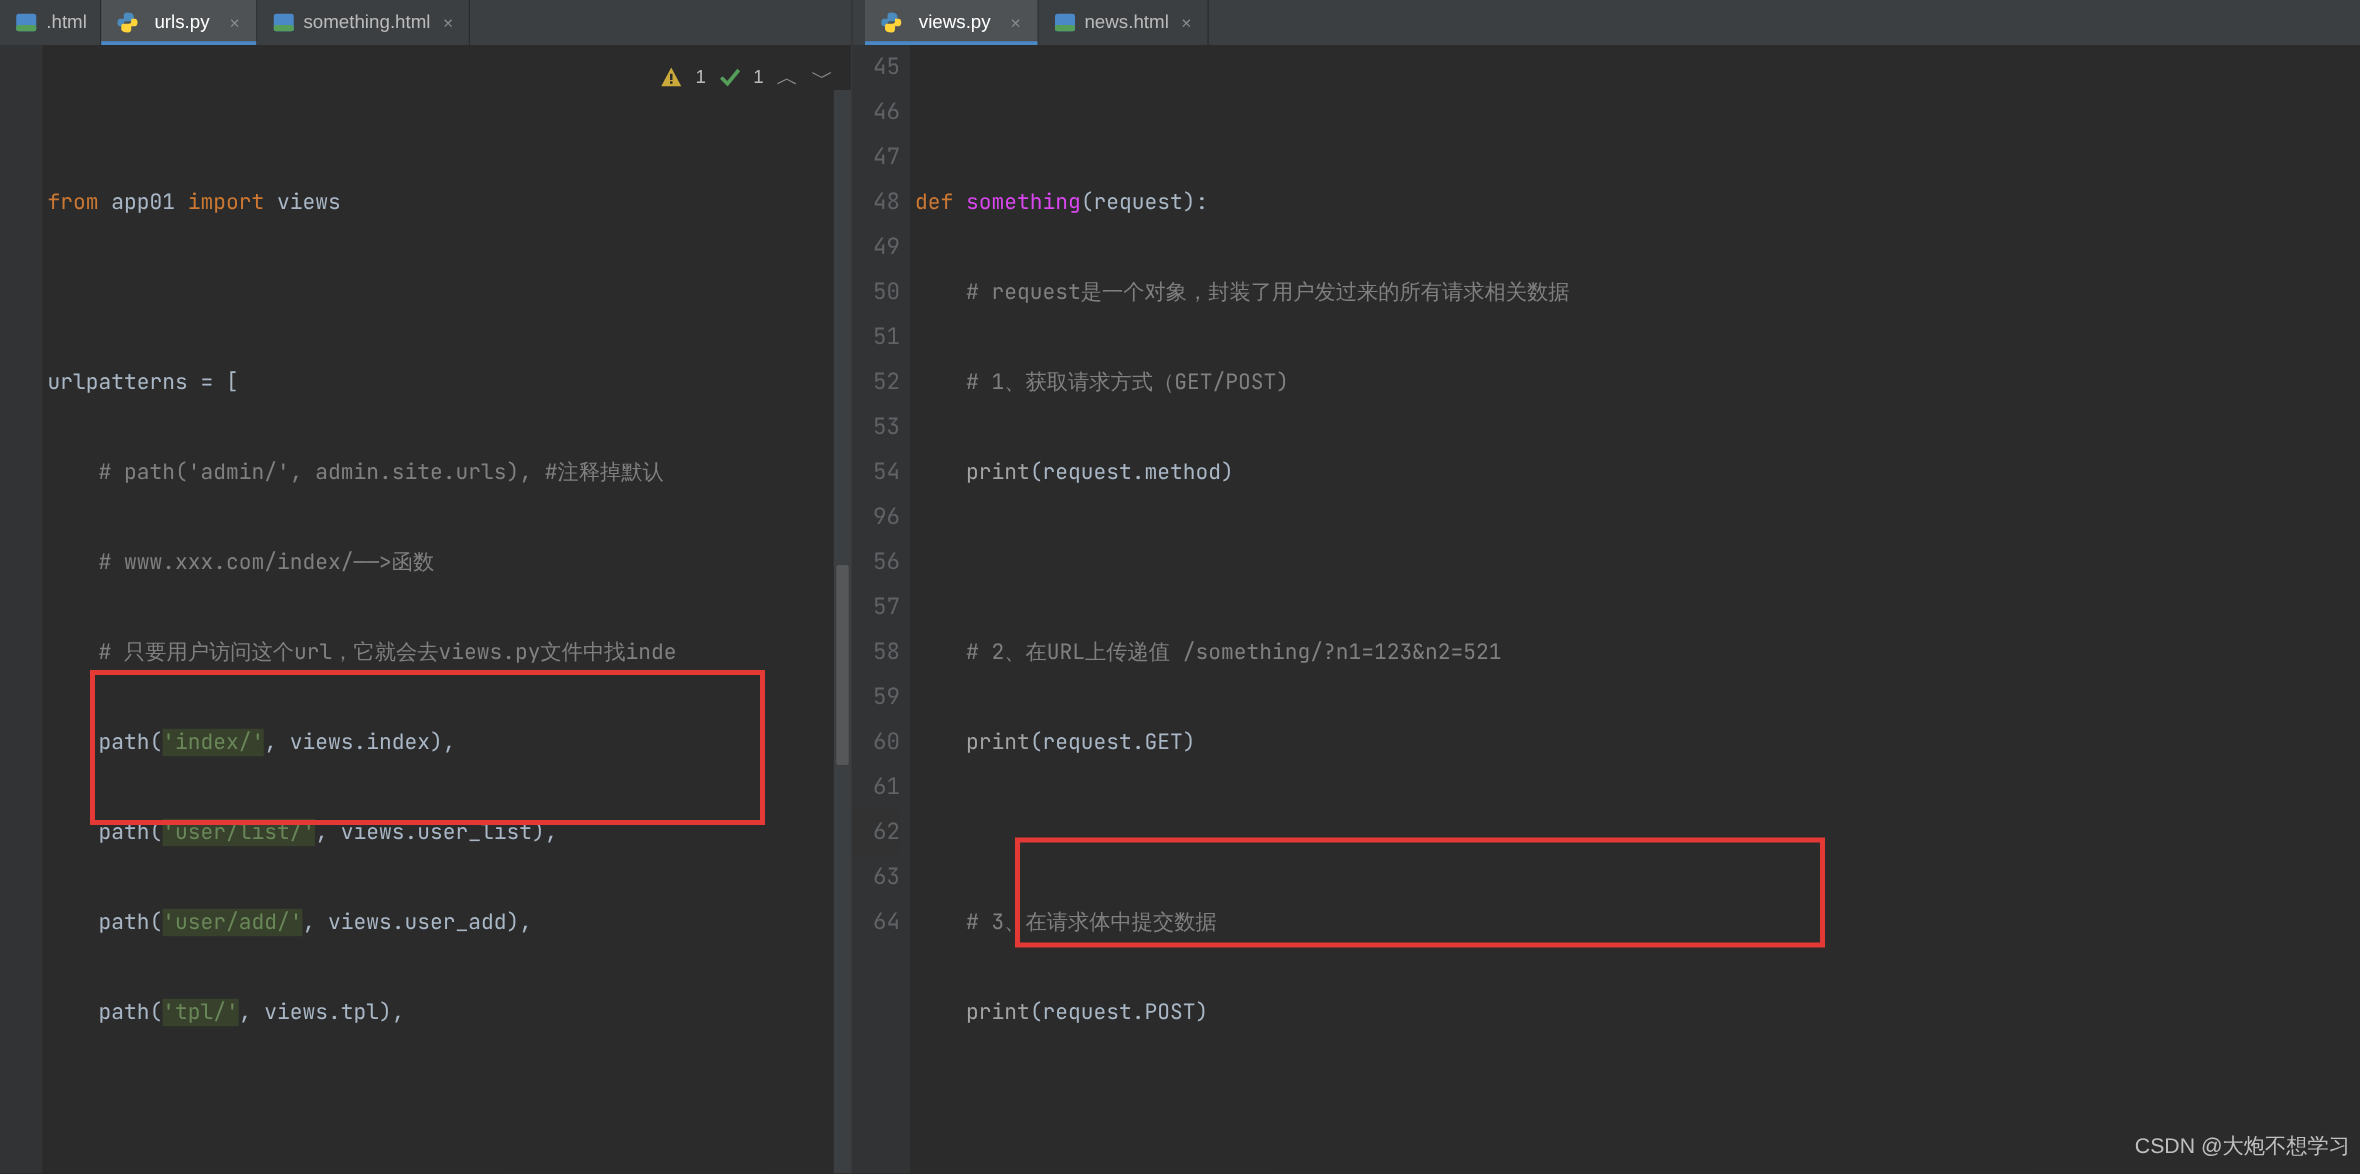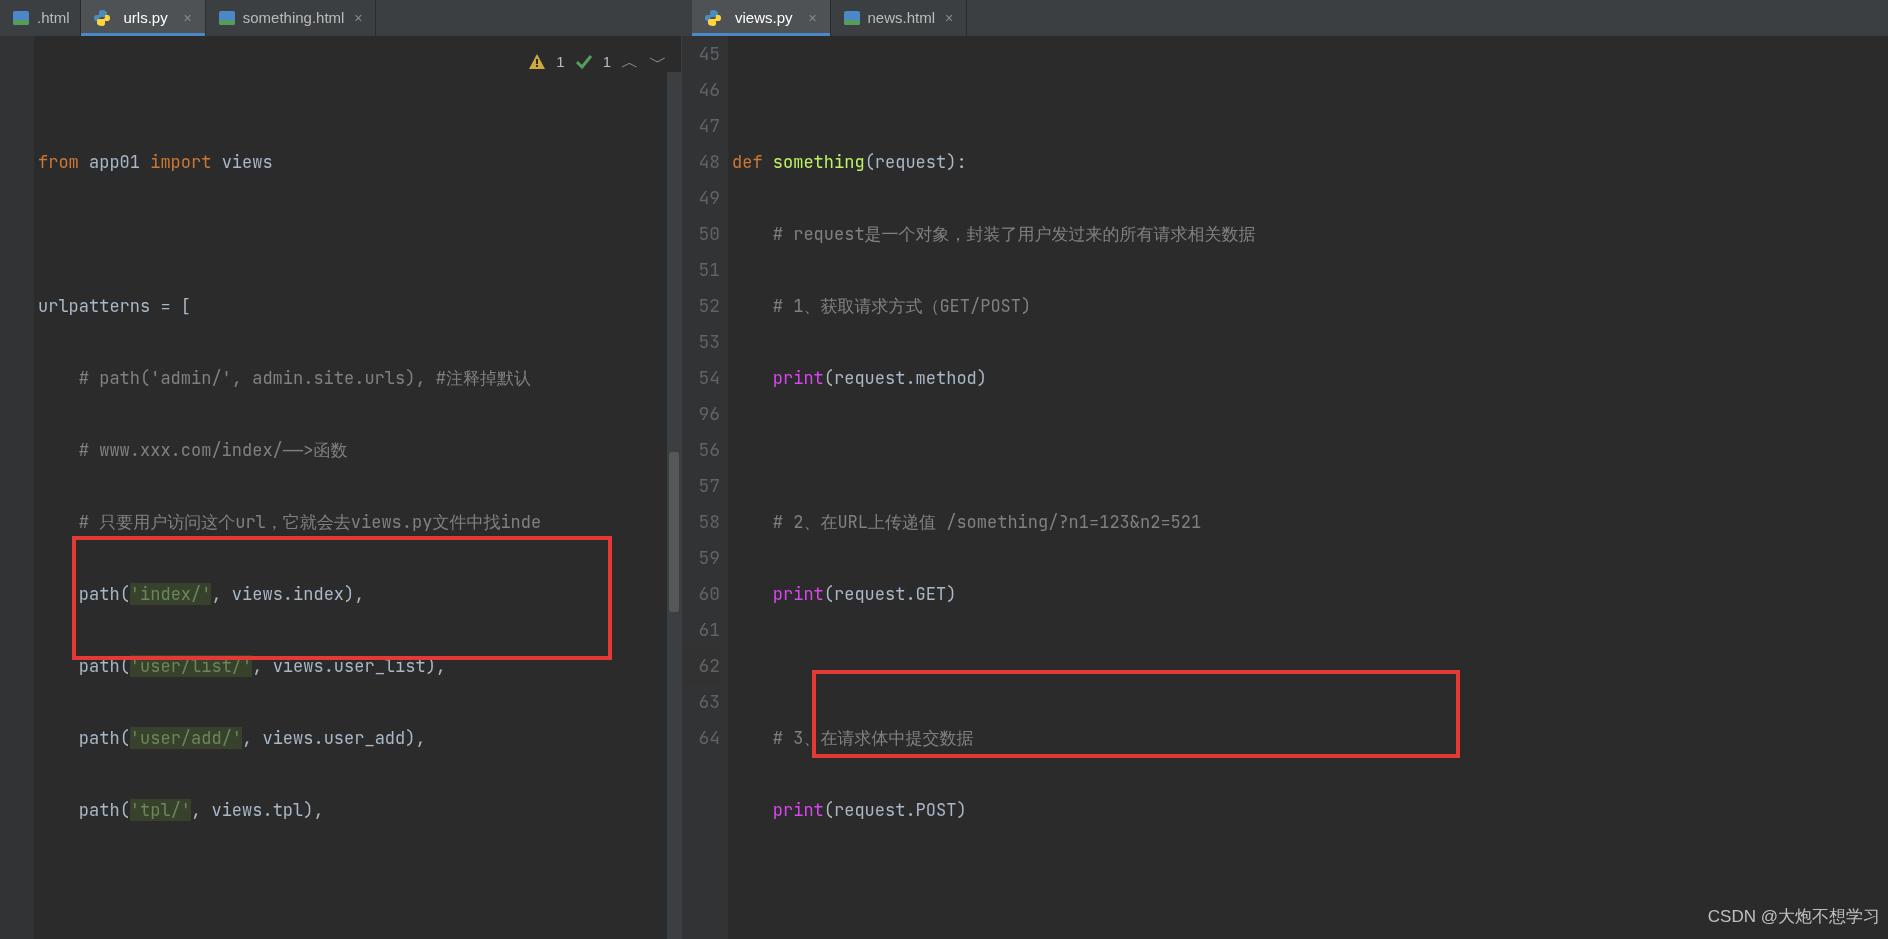--- a/index.html
+++ b/index.html
@@ -81,22 +81,22 @@
     padding-left:4px;
     white-space:pre;
     overflow:hidden;
     position:relative;
   }
   .ln { height:36px; }
   .ln-current { background:#323232; }
   .kw  { color:#cc7832; }
   .str { color:#6a8759; }
   .cmt { color:#808080; }
-  .fn  { color:#bef264; }
-  .idp { color:#d946ef; }
+  .fn  { color:#d946ef; }
+  .idp { color:#a3a3a3; }
   .hl-occ { background:#37412b; }
   .inspect {
     position:absolute;
     top:8px; right:14px;
     display:flex;
     align-items:center;
     gap:10px;
     font-family: -apple-system,"Segoe UI",sans-serif;
     font-size:15px;
     color:#bbbbbb;

